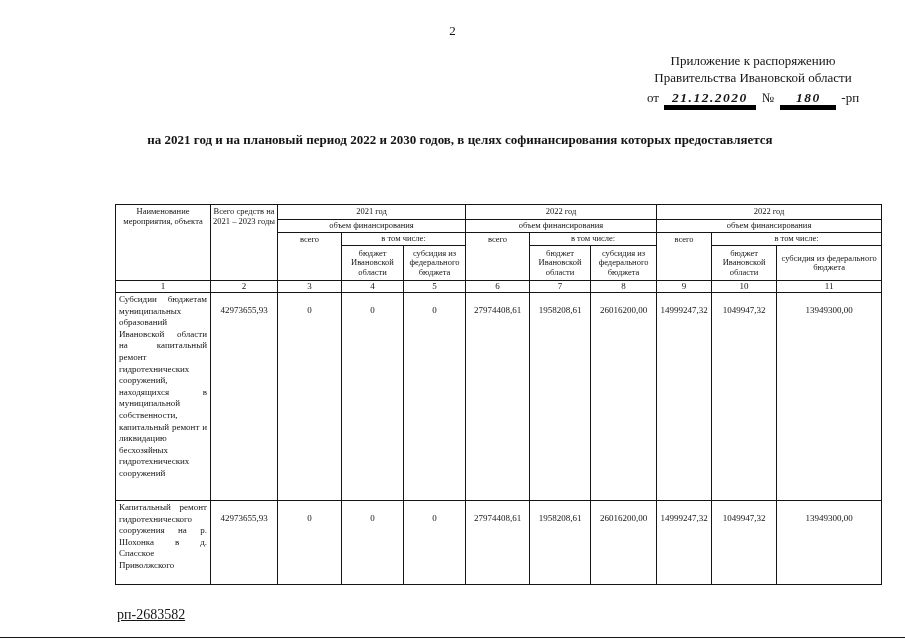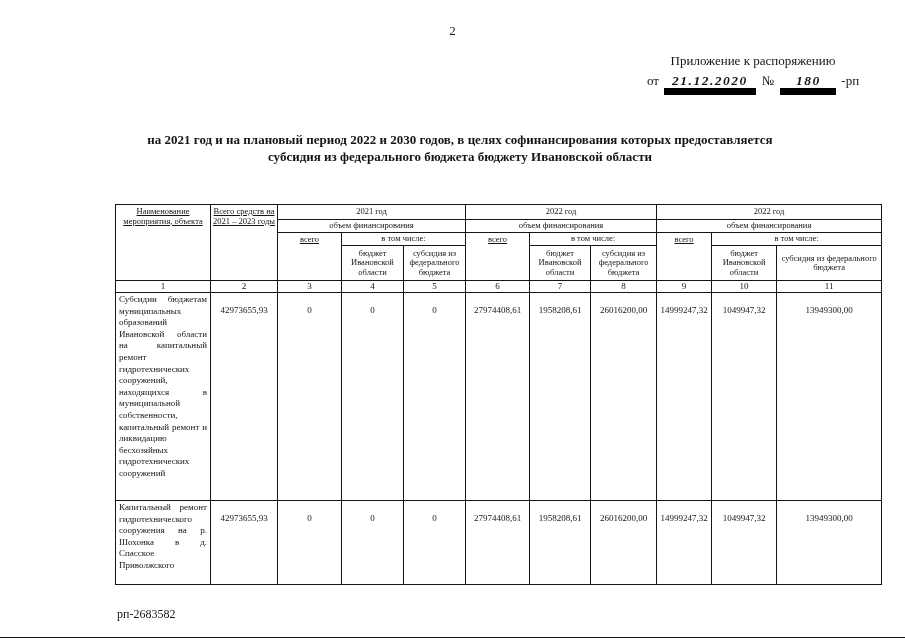--- a/index.html
+++ b/index.html
@@ -18,79 +18,79 @@
   .appendix {
     position: absolute; top: 52px; right: 16px; width: 272px;
     text-align: center; font-size: 13px; line-height: 17px;
   }
   .appendix-line3 { white-space: nowrap; margin-top: 3px; }
   .hand {
     display: inline-block;
     font-style: italic;
     font-weight: bold;
     letter-spacing: 1.5px;
-    border-bottom: 7px solid #000000;
+    border-bottom: 5px solid #000000;
     text-align: center;
     font-size: 13.5px;
     line-height: 15px;
   }
   .hand-date { min-width: 92px; margin: 0 6px 0 5px; }
   .hand-num  { min-width: 56px; margin: 0 5px 0 6px; }
   .doc-title {
     position: absolute; top: 131px; left: 55px; width: 810px;
     text-align: center; font-weight: bold;
     font-size: 13px; line-height: 17px;
   }
   table.doc {
     position: absolute; top: 204px; left: 115px; width: 766px;
     border-collapse: collapse; table-layout: fixed;
   }
   table.doc td { border: 1px solid #151515; overflow: hidden; }
   thead td {
     text-align: center; font-size: 8.5px; line-height: 9.5px;
     vertical-align: middle; padding: 1px 1px;
   }
-  td.topalign { vertical-align: top; padding-top: 2px; text-decoration: underline; }
+  td.topalign { vertical-align: top; padding-top: 2px; }
   tr.h-year td { height: 12px; }
   tr.h-volume td { height: 10px; }
   tr.h-sub td { height: 10px; }
   tr.h-detail td { height: 32px; }
   tr.numrow td {
     font-size: 9px; height: 11px; line-height: 11px;
     text-align: center; padding: 0;
   }
   tbody td {
     vertical-align: top; font-size: 9px; line-height: 11.6px;
     padding: 1px 3px;
   }
   td.namecell { text-align: justify; }
   tbody td.val { text-align: center; padding-top: 12px; }
   tr.row1 { height: 208px; }
   tr.row2 { height: 84px; }
-  .footer-code { position: absolute; left: 117px; top: 607px; font-size: 12px; }
+  .footer-code { position: absolute; left: 117px; top: 607px; font-size: 14px; text-decoration: underline; }
   .bottom-line {
     position: absolute; left: 0; top: 637px; width: 905px; height: 1px;
     background: #151515;
   }
 </style>
 </head>
 <body>
 
 <div class="page-number">2</div>
 
 <div class="appendix">
   <div>Приложение к распоряжению</div>
+  <div>Правительства Ивановской области</div>
   <div class="appendix-line3">
     <span>от</span><span class="hand hand-date">21.12.2020</span><span>№</span><span class="hand hand-num">180</span><span>-рп</span>
   </div>
 </div>
 
 <div class="doc-title">
   <div>на 2021 год и на плановый период 2022 и 2030 годов, в целях софинансирования которых предоставляется</div>
-  <div>субсидия из федерального бюджета бюджету Ивановской области</div>
 </div>
 
 <table class="doc">
   <colgroup>
     <col style="width:95px">
       <col style="width:67px">
     <col style="width:64px">
       <col style="width:62px">
       <col style="width:62px">
     <col style="width:64px">

